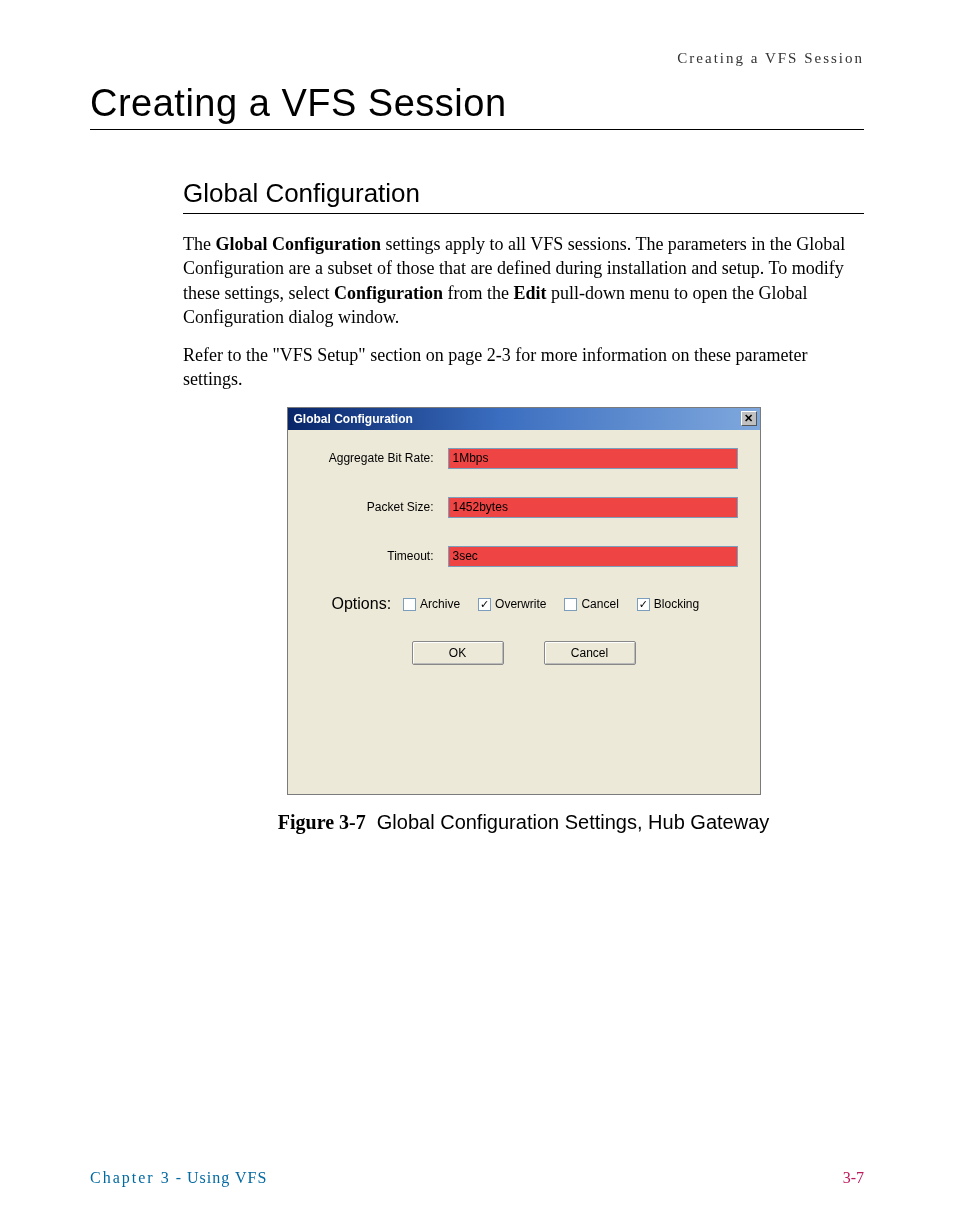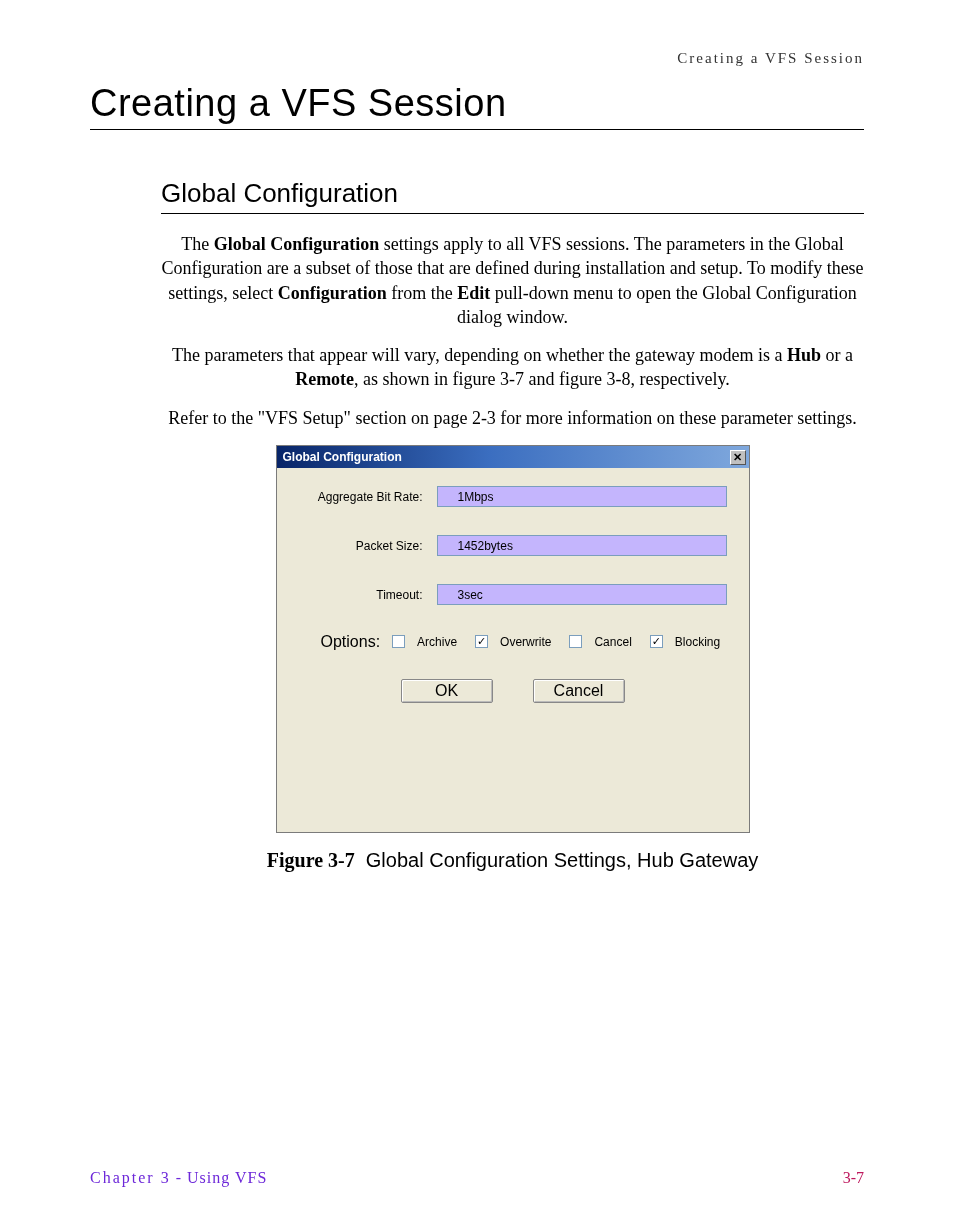--- a/index.html
+++ b/index.html
@@ -32,40 +32,39 @@
       font-size: 38px;
       font-weight: normal;
       color: #000;
       border-bottom: 1px solid #000;
       padding-bottom: 4px;
       margin-bottom: 48px;
       letter-spacing: 0.5px;
     }
     
     .content-block {
-      margin-left: 71px;
+      margin-left: 93px;
     }
     
     .subtitle {
       font-family: Arial, Helvetica, sans-serif;
       font-size: 26px;
       font-weight: normal;
       color: #000;
       border-bottom: 1px solid #000;
       padding-bottom: 4px;
       margin-bottom: 18px;
     }
     
     .body-para {
       font-family: Georgia, 'Times New Roman', serif;
       font-size: 18px;
       line-height: 1.35;
       margin-bottom: 14px;
       color: #000;
-      text-align: center;
     }
     
     .body-para b {
       font-weight: bold;
     }
     
     
     .dialog-container {
       display: flex;
       justify-content: center;
@@ -126,22 +125,22 @@
       text-align: right;
       padding-right: 14px;
       color: #000;
       font-size: 12px;
     }
     
     .form-input {
       flex: 1;
       height: 21px;
       border: 1px solid #7b9ebd;
-      background: #c4b5fd;
-      padding: 2px 20px;
+      background: #ef4444;
+      padding: 2px 4px;
       font-family: Tahoma, Arial, sans-serif;
       font-size: 12px;
       color: #000;
     }
     
     .options-row {
       display: flex;
       align-items: center;
       gap: 8px;
       margin-bottom: 28px;
@@ -149,22 +148,22 @@
     }
     
     .options-label {
       font-size: 16px;
       color: #000;
       margin-right: 4px;
     }
     
     .checkbox-group {
       display: flex;
-      align-items: flex-start;
-      gap: 12px;
+      align-items: flex-end;
+      gap: 4px;
       margin-right: 10px;
     }
     
     .win-checkbox {
       width: 13px;
       height: 13px;
       border: 1px solid #7b9ebd;
       background: #fff;
       display: flex;
       align-items: center;
@@ -186,21 +185,21 @@
       margin-top: 8px;
     }
     
     .win-button {
       width: 92px;
       height: 24px;
       background: #ece9d8;
       border: 1px solid #888;
       border-radius: 2px;
       font-family: Tahoma, Arial, sans-serif;
-      font-size: 16px;
+      font-size: 12px;
       color: #000;
       cursor: pointer;
       box-shadow: inset 1px 1px 0 #fff, inset -1px -1px 0 #bbb;
     }
     
     .figure-caption {
       text-align: center;
       font-family: Arial, Helvetica, sans-serif;
       font-size: 20px;
       color: #000;
@@ -219,21 +218,21 @@
       right: 90px;
       display: flex;
       justify-content: space-between;
       align-items: baseline;
     }
     
     .footer-left {
       font-family: Georgia, serif;
       font-size: 16px;
       letter-spacing: 1px;
-      color: #6d28d9;
+      color: #0369a1;
     }
     
     .footer-left .chapter-word {
       letter-spacing: 2px;
     }
     
     .footer-right {
       font-family: Georgia, serif;
       font-size: 16px;
       color: #be185d;
@@ -247,23 +246,20 @@
 <h1 class="main-title">Creating a VFS Session</h1>
 
 <div class="content-block">
 
   <h2 class="subtitle">Global Configuration</h2>
 
   <p class="body-para">
     <span>The </span><b>Global Configuration</b><span> settings apply to all VFS sessions. The parameters in the Global Configuration are a subset of those that are defined during installation and setup. To modify these settings, select </span><b>Configuration</b><span> from the </span><b>Edit</b><span> pull-down menu to open the Global Configuration dialog window.</span>
   </p>
 
-  <p class="body-para">
-    <span>The parameters that appear will vary, depending on whether the gateway modem is a </span><b>Hub</b><span> or a </span><b>Remote</b><span>, as shown in figure 3-7 and figure 3-8, respectively.</span>
-  </p>
 
   <p class="body-para">Refer to the "VFS Setup" section on page 2-3 for more information on these parameter settings.</p>
 
   <div class="dialog-container">
     <div class="dialog-window">
 
       <div class="dialog-titlebar">
         <span>Global Configuration</span>
         <div class="close-btn">
           <span>✕</span>

